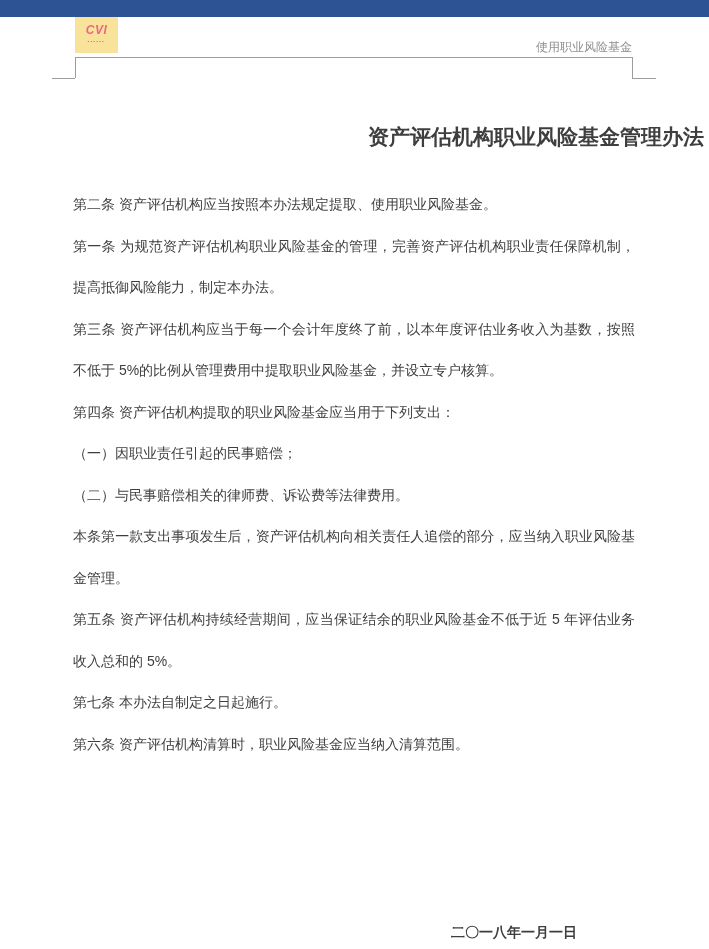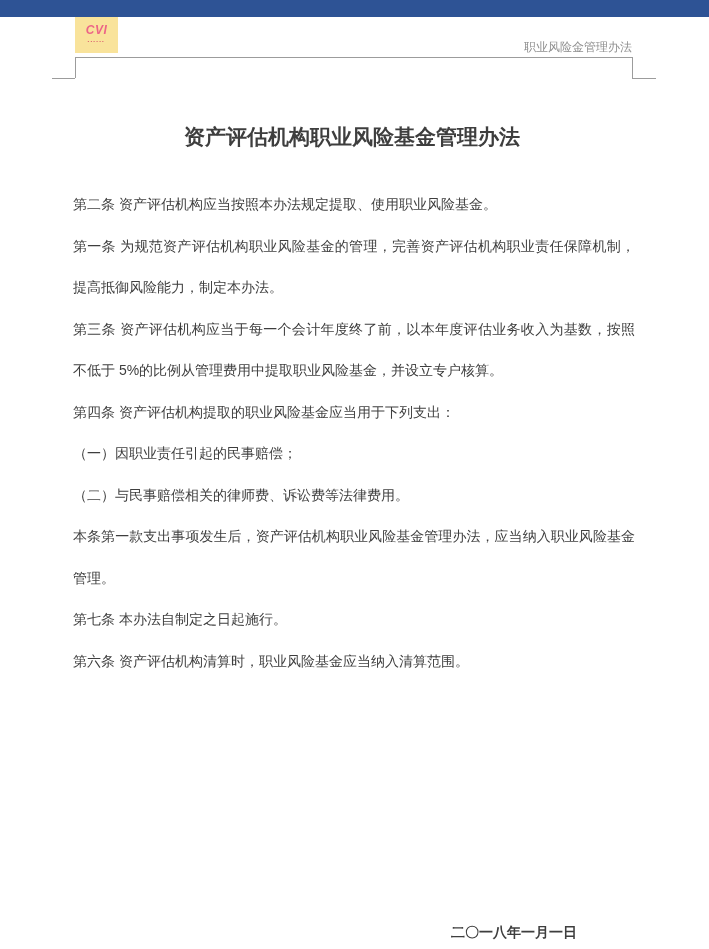--- a/index.html
+++ b/index.html
@@ -53,21 +53,21 @@
   .rule, .mark { position: absolute; background: var(--rule, #9C9C9C); }
   .rule-main      { left: 75px;  top: 57px; width: 557px; height: 1px; }
   .mark-left-v    { left: 75px;  top: 57px; width: 1px;   height: 21px; }
   .mark-left-h    { left: 52px;  top: 78px; width: 23px;  height: 1px; }
   .mark-right-v   { left: 632px; top: 57px; width: 1px;   height: 21px; }
   .mark-right-h   { left: 632px; top: 78px; width: 24px;  height: 1px; }
   .doc-title {
     position: absolute;
     left: 0; top: 108px;
     width: 704px;
-    text-align: center;
+    text-align: right;
     font-size: 21px;
     line-height: 30px;
     font-weight: bold;
     color: var(--body-text, #3E3E3E);
   }
   .doc-body {
     position: absolute;
     left: 73px; top: 184px;
     width: 562px;
     font-size: 14px;
@@ -94,37 +94,38 @@
 
 <div class="page">
 
   <div class="top-bar"></div>
 
   <div class="logo">
     <span class="logo-text">CVI</span>
     <span class="logo-subtext">▪▪▪▪▪▪</span>
   </div>
 
-  <div class="header-doc-label">职业风险金管理办法</div>
+  <div class="header-doc-label">使用职业风险基金</div>
 
   <div class="rule rule-main"></div>
   <div class="mark mark-left-v"></div>
   <div class="mark mark-left-h"></div>
   <div class="mark mark-right-v"></div>
   <div class="mark mark-right-h"></div>
 
   <h1 class="doc-title">资产评估机构职业风险基金管理办法</h1>
 
   <div class="doc-body">
     <p>第二条 资产评估机构应当按照本办法规定提取、使用职业风险基金。</p>
     <p>第一条 为规范资产评估机构职业风险基金的管理，完善资产评估机构职业责任保障机制，提高抵御风险能力，制定本办法。</p>
     <p>第三条 资产评估机构应当于每一个会计年度终了前，以本年度评估业务收入为基数，按照不低于 5%的比例从管理费用中提取职业风险基金，并设立专户核算。</p>
     <p>第四条 资产评估机构提取的职业风险基金应当用于下列支出：</p>
     <p>（一）因职业责任引起的民事赔偿；</p>
     <p>（二）与民事赔偿相关的律师费、诉讼费等法律费用。</p>
-    <p>本条第一款支出事项发生后，资产评估机构职业风险基金管理办法，应当纳入职业风险基金管理。</p>
+    <p>本条第一款支出事项发生后，资产评估机构向相关责任人追偿的部分，应当纳入职业风险基金管理。</p>
+    <p>第五条 资产评估机构持续经营期间，应当保证结余的职业风险基金不低于近 5 年评估业务收入总和的 5%。</p>
     <p>第七条 本办法自制定之日起施行。</p>
     <p>第六条 资产评估机构清算时，职业风险基金应当纳入清算范围。</p>
   </div>
 
   <div class="footer-date">二〇一八年一月一日</div>
 
 </div>
 
 </body></html>

